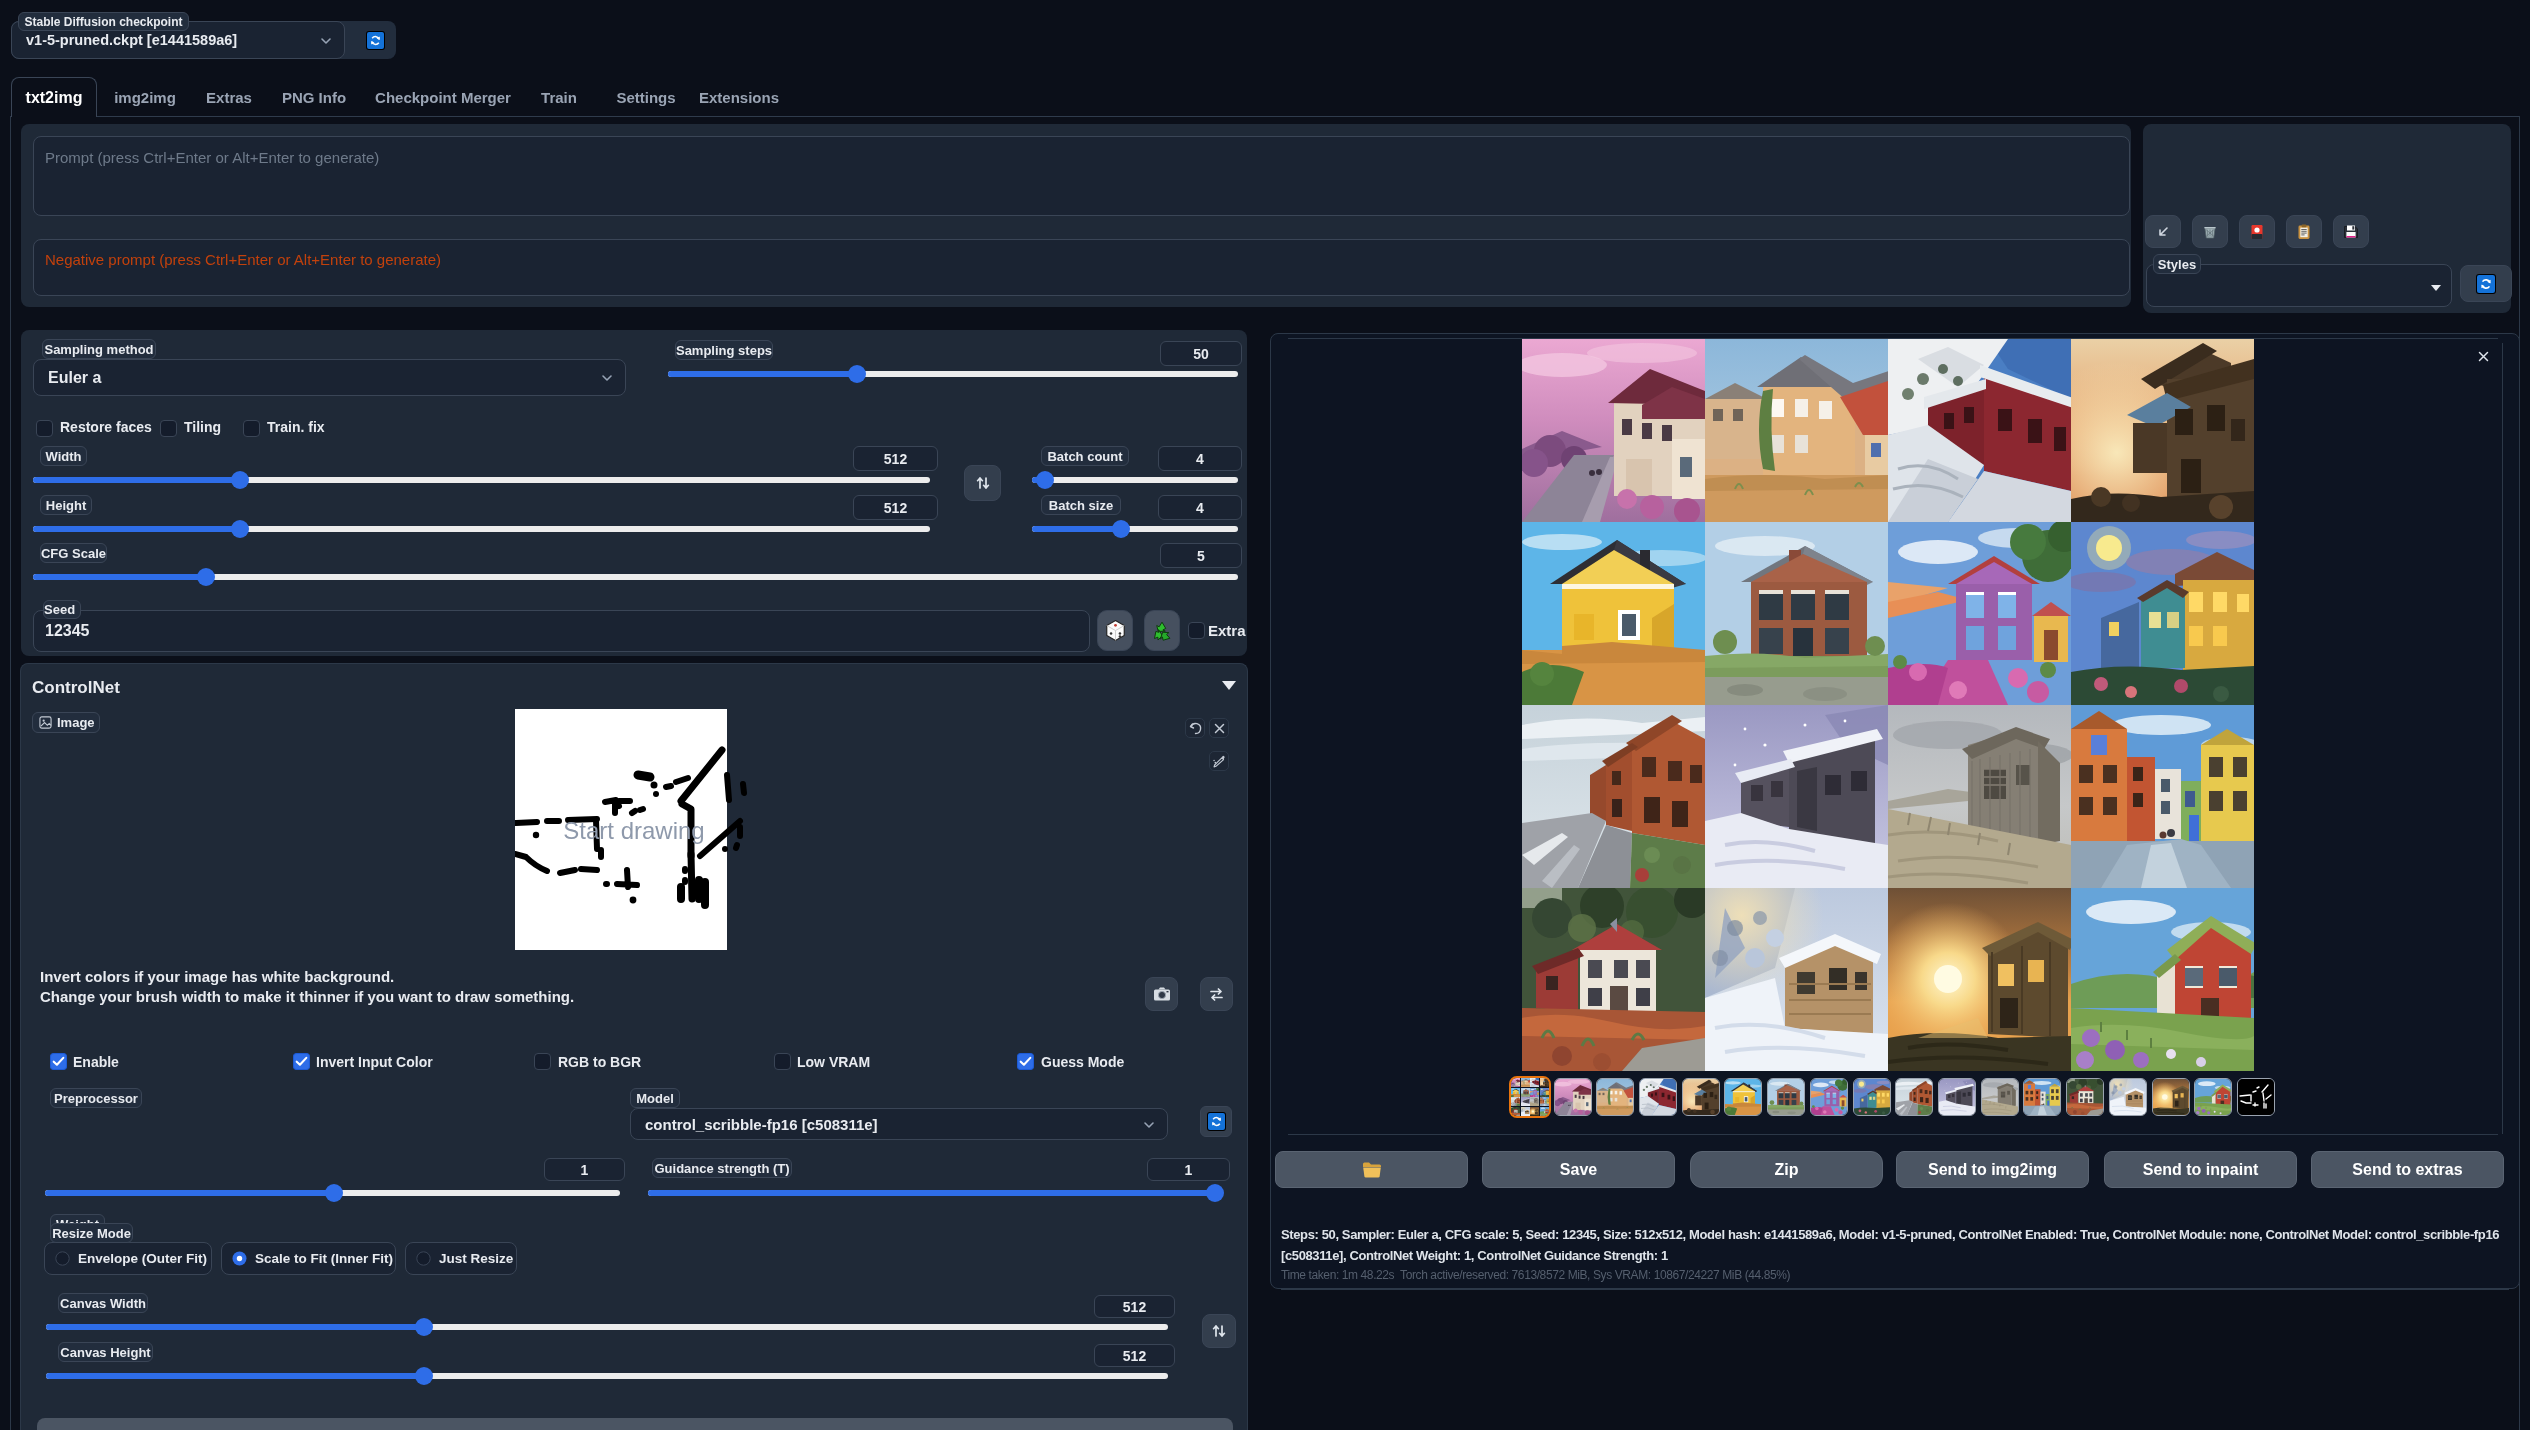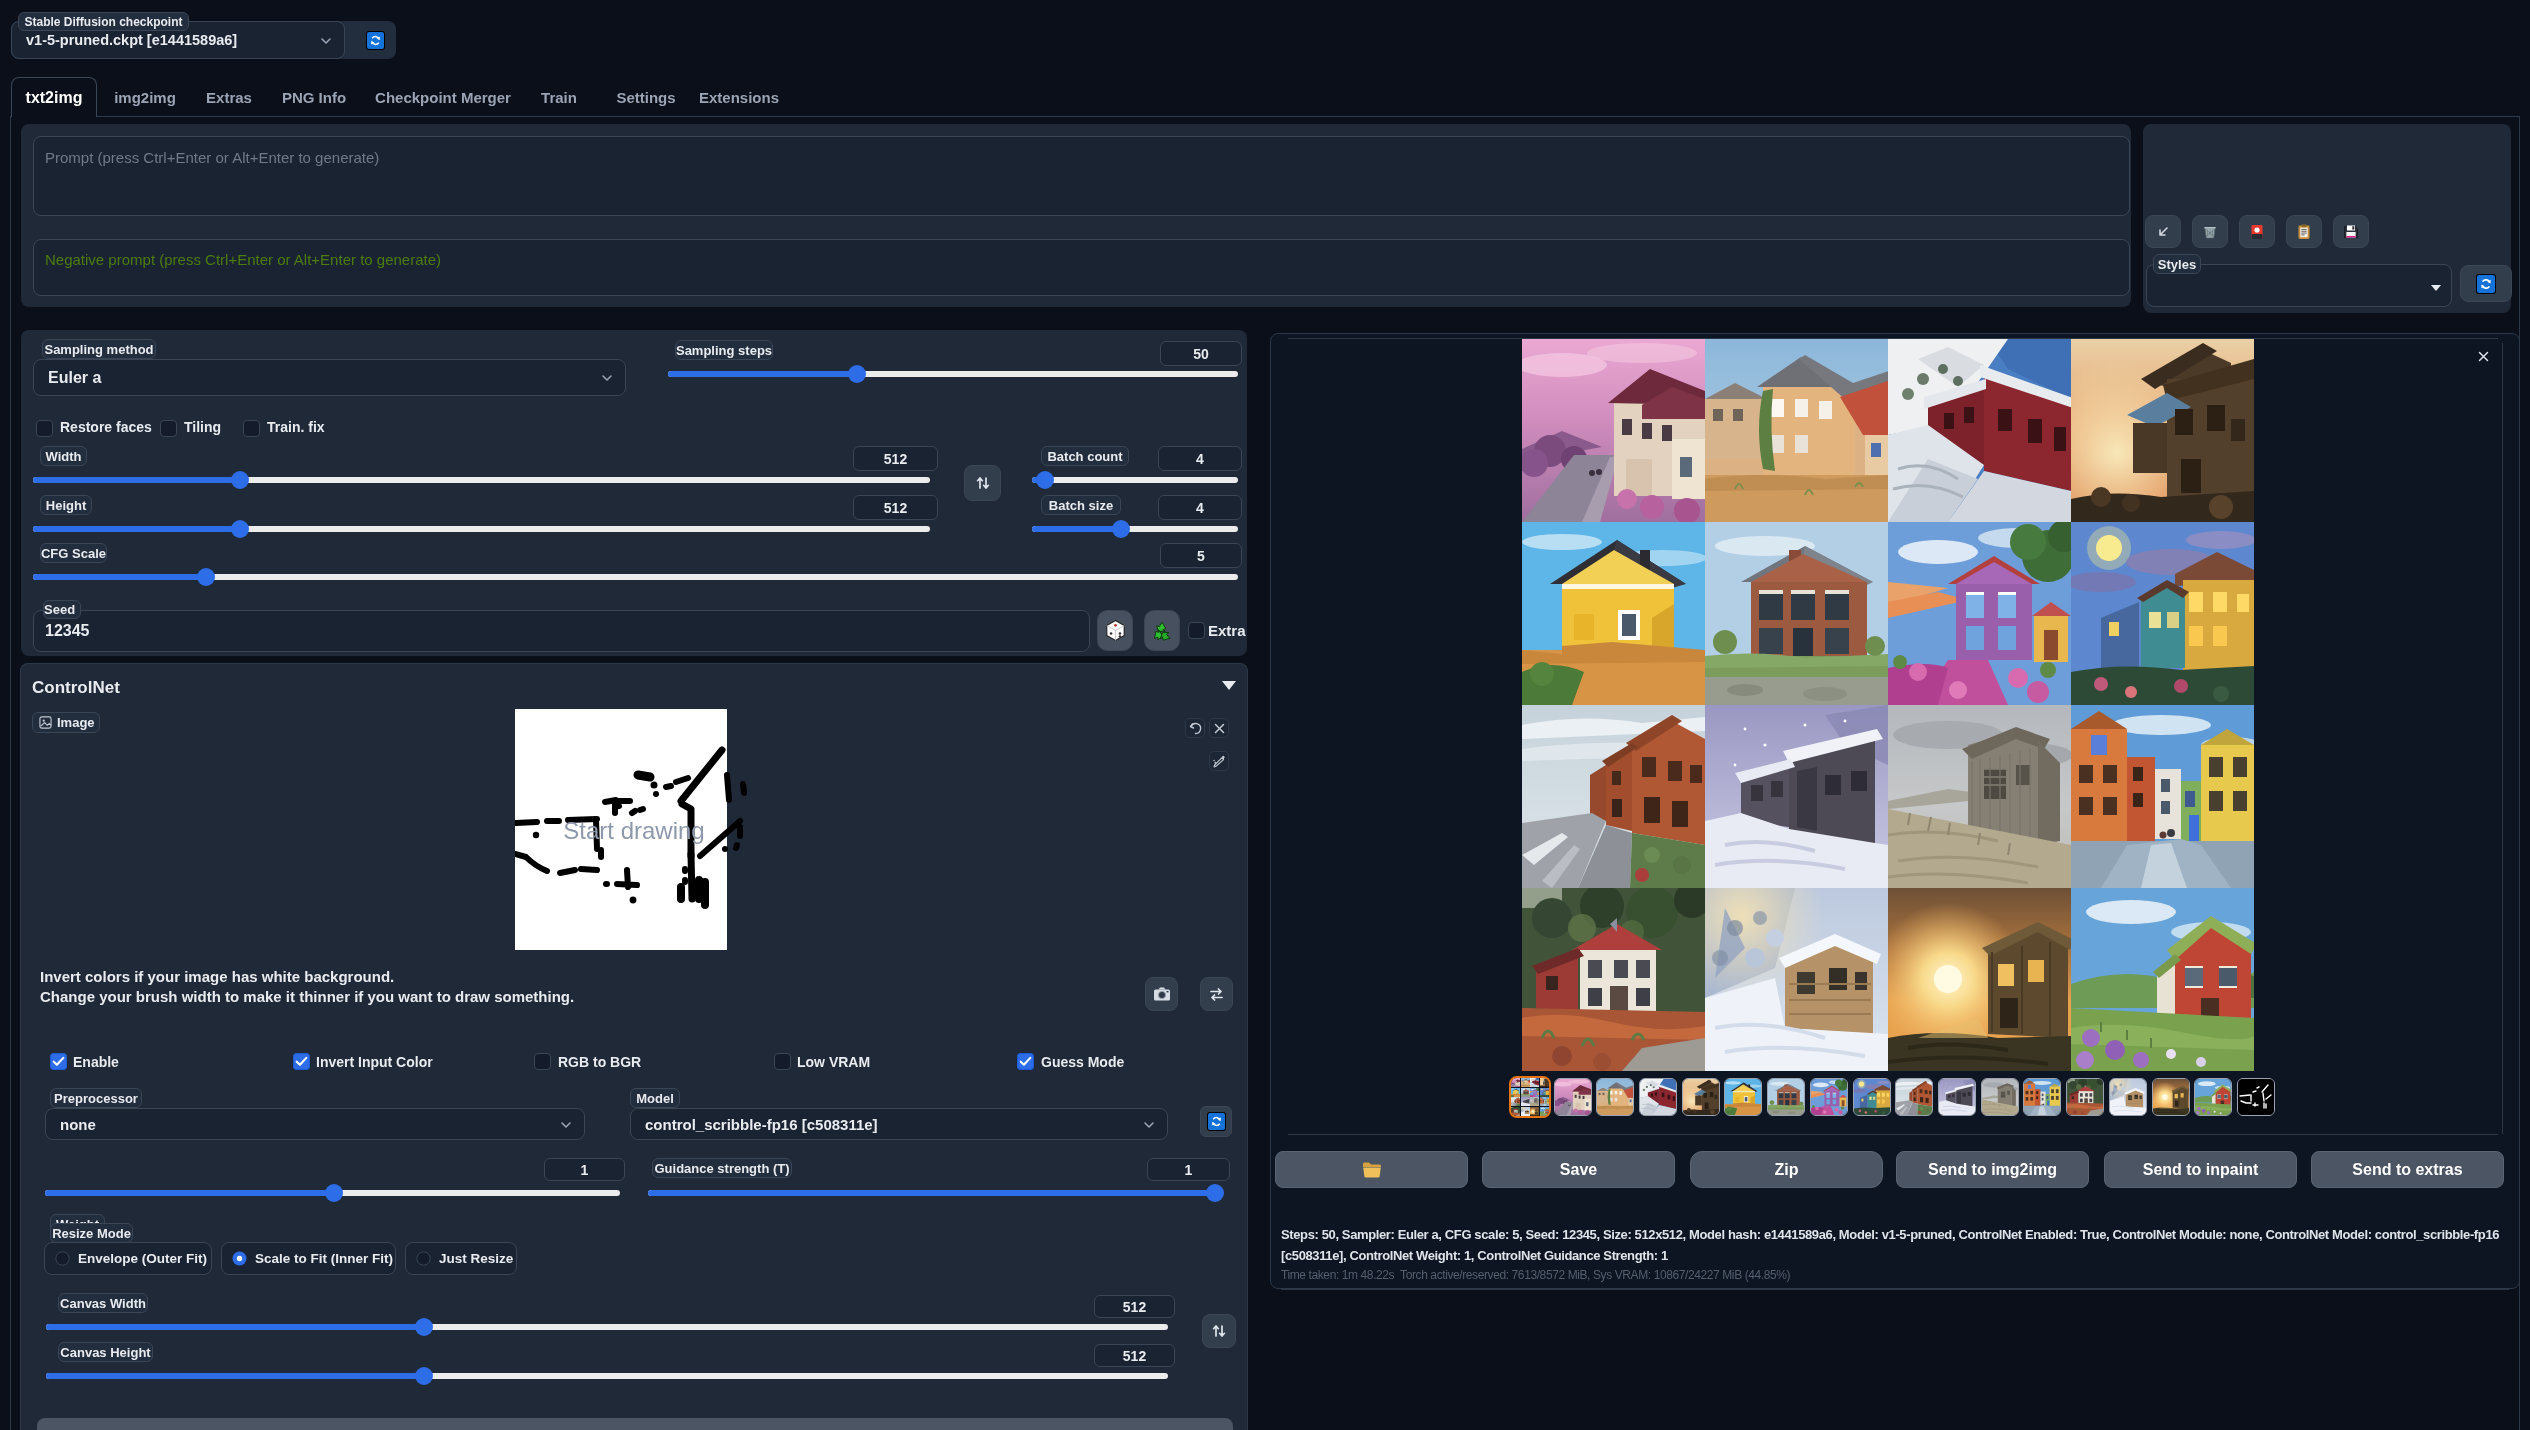--- a/index.html
+++ b/index.html
@@ -32,21 +32,21 @@
 <div style="position:absolute;left:229px;top:89px;font-size:15px;color:#9aa4b4;font-weight:600;white-space:nowrap;transform:translateX(-50%);">Extras</div>
 <div style="position:absolute;left:314px;top:89px;font-size:15px;color:#9aa4b4;font-weight:600;white-space:nowrap;transform:translateX(-50%);">PNG Info</div>
 <div style="position:absolute;left:443px;top:89px;font-size:15px;color:#9aa4b4;font-weight:600;white-space:nowrap;transform:translateX(-50%);">Checkpoint Merger</div>
 <div style="position:absolute;left:559px;top:89px;font-size:15px;color:#9aa4b4;font-weight:600;white-space:nowrap;transform:translateX(-50%);">Train</div>
 <div style="position:absolute;left:646px;top:89px;font-size:15px;color:#9aa4b4;font-weight:600;white-space:nowrap;transform:translateX(-50%);">Settings</div>
 <div style="position:absolute;left:739px;top:89px;font-size:15px;color:#9aa4b4;font-weight:600;white-space:nowrap;transform:translateX(-50%);">Extensions</div>
 <div style="position:absolute;left:21px;top:124px;width:2110px;height:183px;background:#1f2937;border-radius:8px;"></div>
 <div style="position:absolute;left:33px;top:136px;width:2097px;height:80px;background:#1a2332;border:1px solid #3a4556;border-radius:8px;box-sizing:border-box;"></div>
 <div style="position:absolute;left:45px;top:149px;font-size:15px;color:#6e7a8a;font-weight:400;white-space:nowrap;">Prompt (press Ctrl+Enter or Alt+Enter to generate)</div>
 <div style="position:absolute;left:33px;top:239px;width:2097px;height:57px;background:#1a2332;border:1px solid #3a4556;border-radius:8px;box-sizing:border-box;"></div>
-<div style="position:absolute;left:45px;top:251px;font-size:15px;color:#4d7c0f;font-weight:400;white-space:nowrap;">Negative prompt (press Ctrl+Enter or Alt+Enter to generate)</div>
+<div style="position:absolute;left:45px;top:251px;font-size:15px;color:#c2410c;font-weight:400;white-space:nowrap;">Negative prompt (press Ctrl+Enter or Alt+Enter to generate)</div>
 <div style="position:absolute;left:2143px;top:124px;width:368px;height:189px;background:#1f2937;border-radius:8px;"></div>
 <div style="position:absolute;left:2145px;top:215px;width:36px;height:33px;background:#333e4d;border:1px solid #3a4556;border-radius:8px;box-sizing:border-box;display:flex;align-items:center;justify-content:center;">
       <svg width="16" height="16" viewBox="0 0 16 16">
         <path d="M12 4 L5 11 M5 11 L5 6 M5 11 L10 11" stroke="#cfd6df" stroke-width="1.6" fill="none" stroke-linecap="round"></path>
       </svg>
     </div>
 <div style="position:absolute;left:2192px;top:215px;width:36px;height:33px;background:#333e4d;border:1px solid #3a4556;border-radius:8px;box-sizing:border-box;display:flex;align-items:center;justify-content:center;">
       <svg width="16" height="16" viewBox="0 0 16 16">
         <path d="M3 4.5 L4.3 14 H11.7 L13 4.5" fill="#9fb0b5" stroke="#56646b" stroke-width="0.8"></path>
         <rect x="2.2" y="3" width="11.6" height="1.6" rx="0.8" fill="#b9c7cc"></rect>
@@ -288,28 +288,20 @@
 <div style="position:absolute;left:797px;top:1054px;font-size:14px;color:#e8ebf0;font-weight:700;white-space:nowrap;">Low VRAM</div>
 <div style="position:absolute;left:1017px;top:1053px;">
       <svg width="17" height="17" viewBox="0 0 16 16" style="display:block">
         <rect x="0.5" y="0.5" width="15" height="15" rx="3" fill="#2e6de8" stroke="#1d5bd6"></rect>
         <path d="M3.5 8.2 L6.5 11 L12.5 4.6" fill="none" stroke="#fff" stroke-width="2" stroke-linecap="round" stroke-linejoin="round"></path>
       </svg>
     </div>
 <div style="position:absolute;left:1041px;top:1054px;font-size:14px;color:#e8ebf0;font-weight:700;white-space:nowrap;">Guess Mode</div>
 <div style="position:absolute;left:50px;top:1088px;width:92px;height:20px;background:#222d3d;border:1px solid #3a4556;border-radius:6px;z-index:3;display:flex;align-items:center;justify-content:center;box-sizing:border-box;">
       <span style="font-size:13px;font-weight:700;color:#e8ebf0;white-space:nowrap;">Preprocessor</span>
-    </div>
-<div style="position:absolute;left:45px;top:1108px;width:540px;height:32px;background:#1a2332;border:1px solid #3a4556;border-radius:8px;box-sizing:border-box;display:flex;align-items:center;">
-      <span style="font-size:15px;font-weight:700;color:#e8ebf0;margin-left:14px;white-space:nowrap;">none</span>
-      <span style="position:absolute;right:12px;top:10px;">
-        <svg width="12" height="12" viewBox="0 0 12 12" style="display:block">
-          <path d="M2 4 L6 8 L10 4" fill="none" stroke="#97a3b5" stroke-width="1.6" stroke-linecap="round" stroke-linejoin="round"></path>
-        </svg>
-      </span>
     </div>
 <div style="position:absolute;left:630px;top:1088px;width:50px;height:20px;background:#222d3d;border:1px solid #3a4556;border-radius:6px;z-index:3;display:flex;align-items:center;justify-content:center;box-sizing:border-box;">
       <span style="font-size:13px;font-weight:700;color:#e8ebf0;white-space:nowrap;">Model</span>
     </div>
 <div style="position:absolute;left:630px;top:1108px;width:538px;height:32px;background:#1a2332;border:1px solid #3a4556;border-radius:8px;box-sizing:border-box;display:flex;align-items:center;">
       <span style="font-size:15px;font-weight:700;color:#e8ebf0;margin-left:14px;white-space:nowrap;">control_scribble-fp16 [c508311e]</span>
       <span style="position:absolute;right:12px;top:10px;">
         <svg width="12" height="12" viewBox="0 0 12 12" style="display:block">
           <path d="M2 4 L6 8 L10 4" fill="none" stroke="#97a3b5" stroke-width="1.6" stroke-linecap="round" stroke-linejoin="round"></path>
         </svg>

